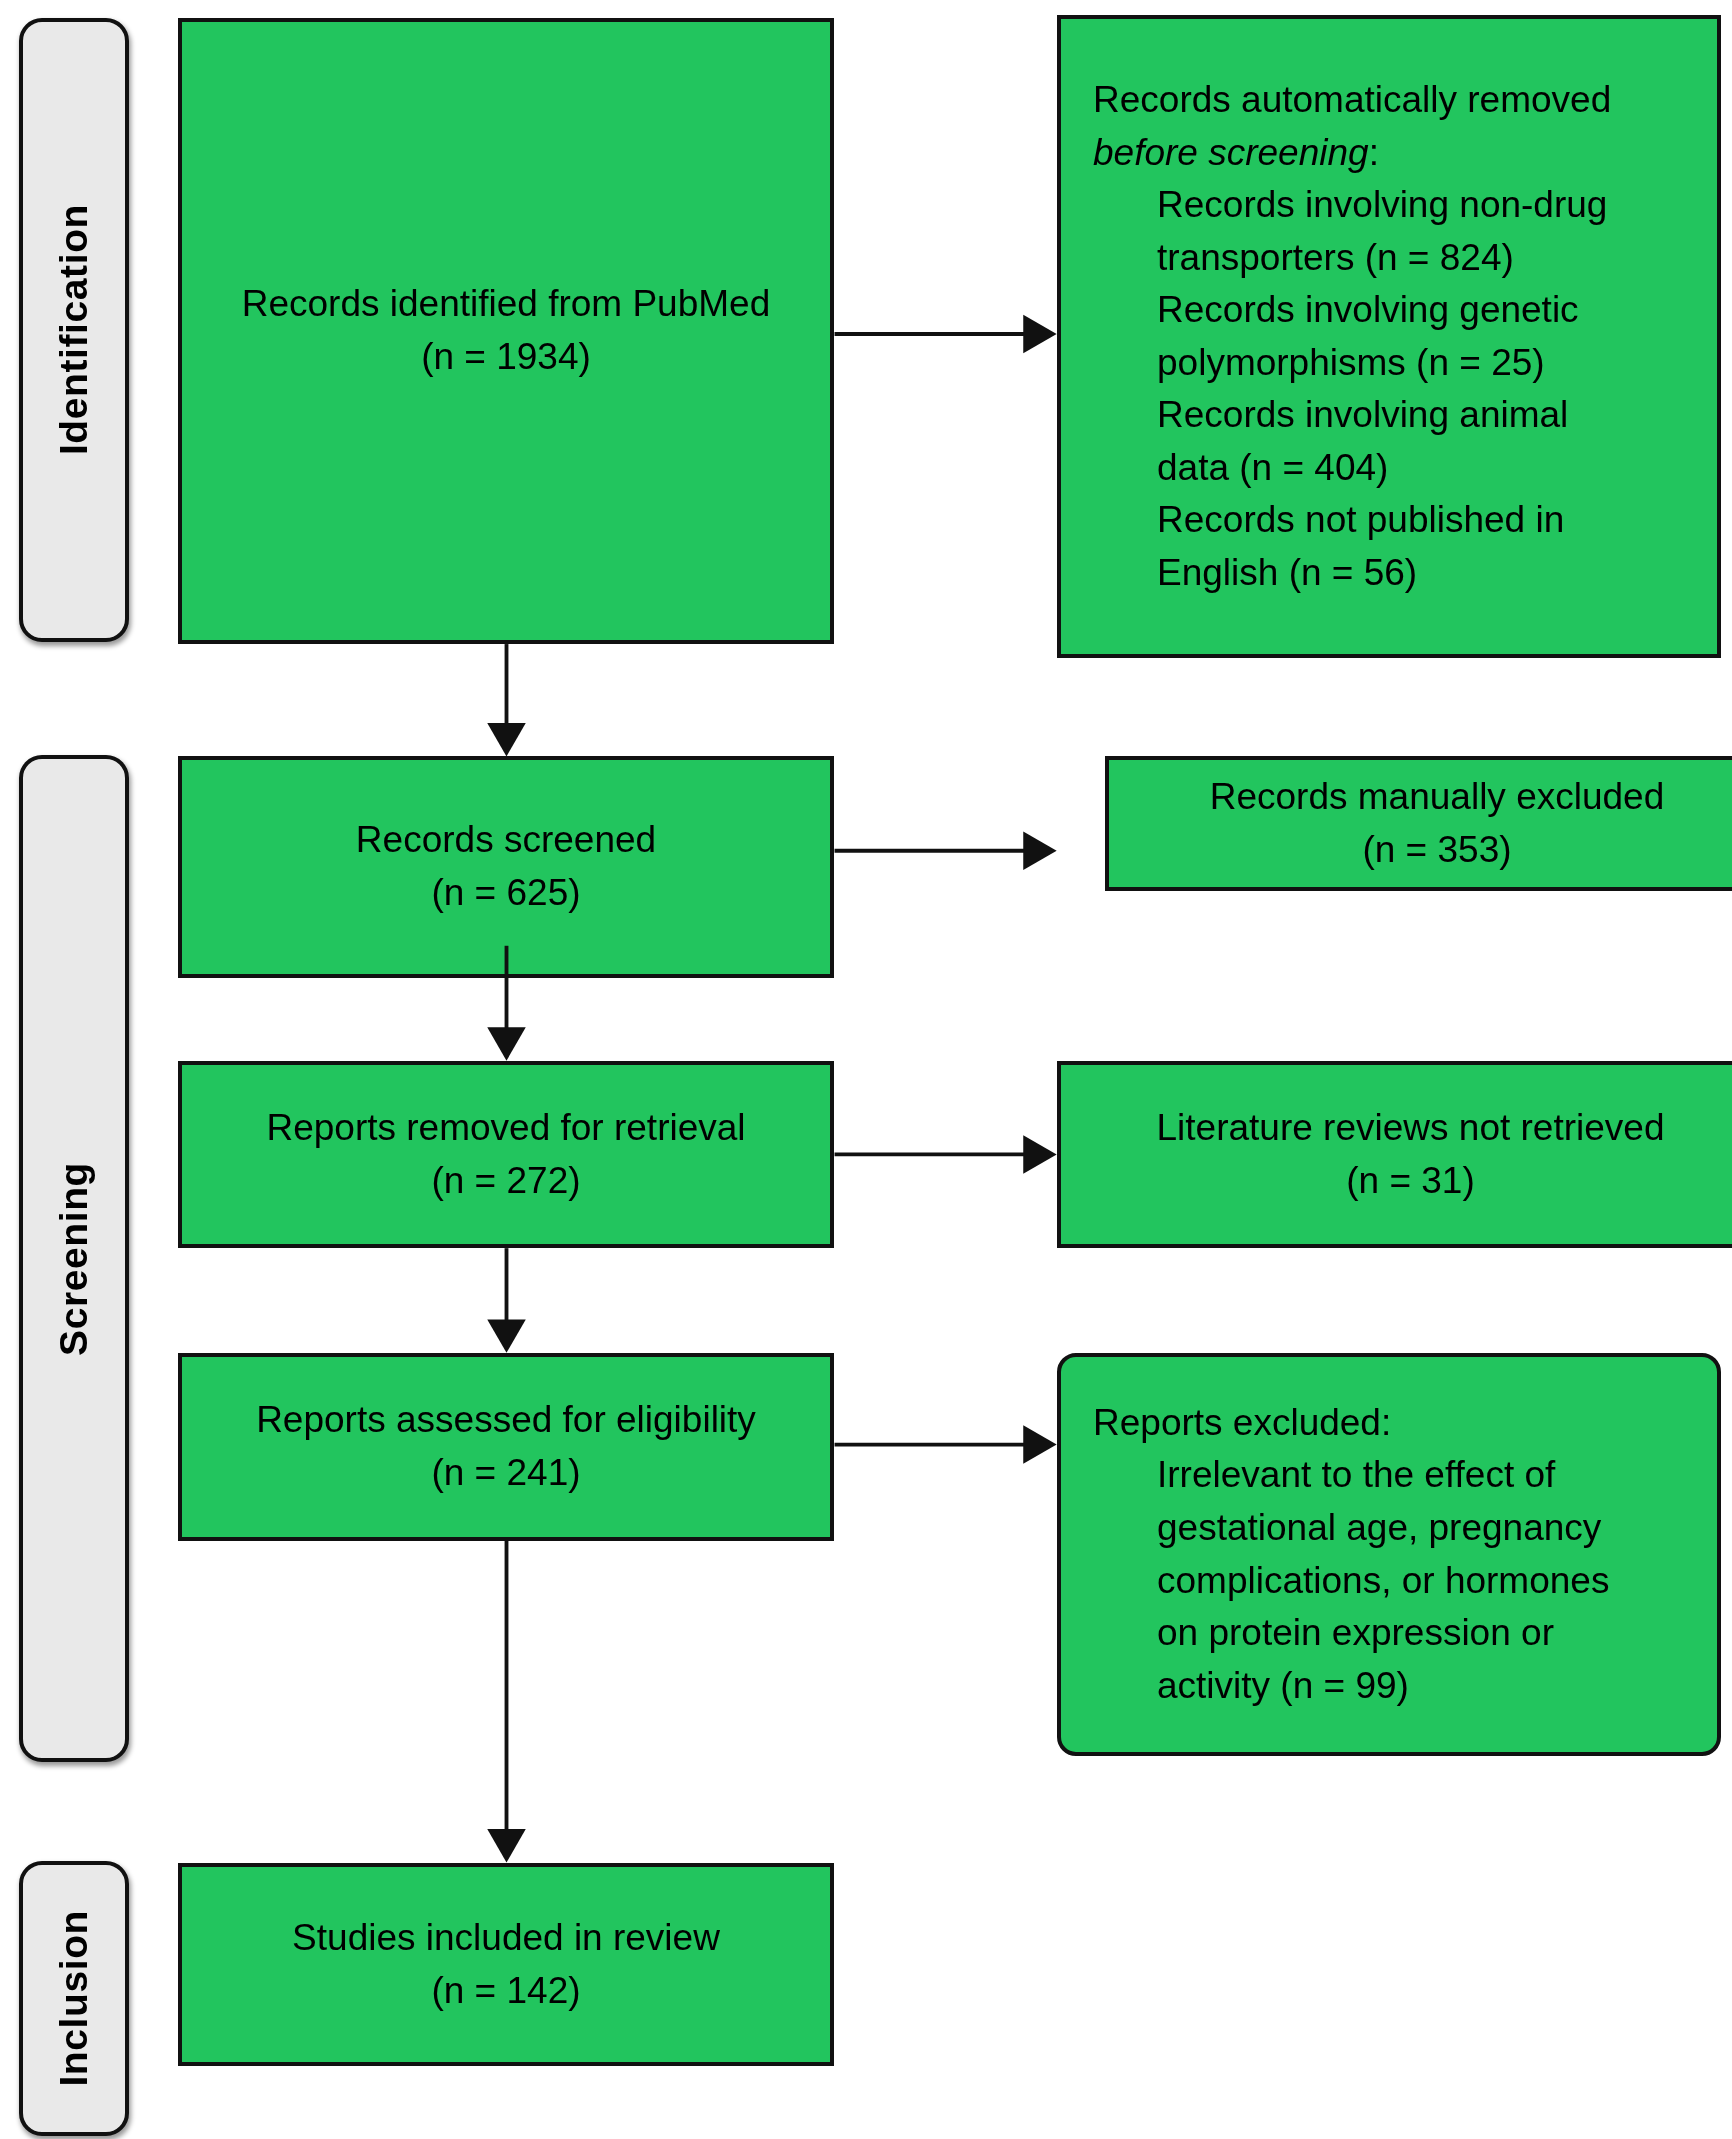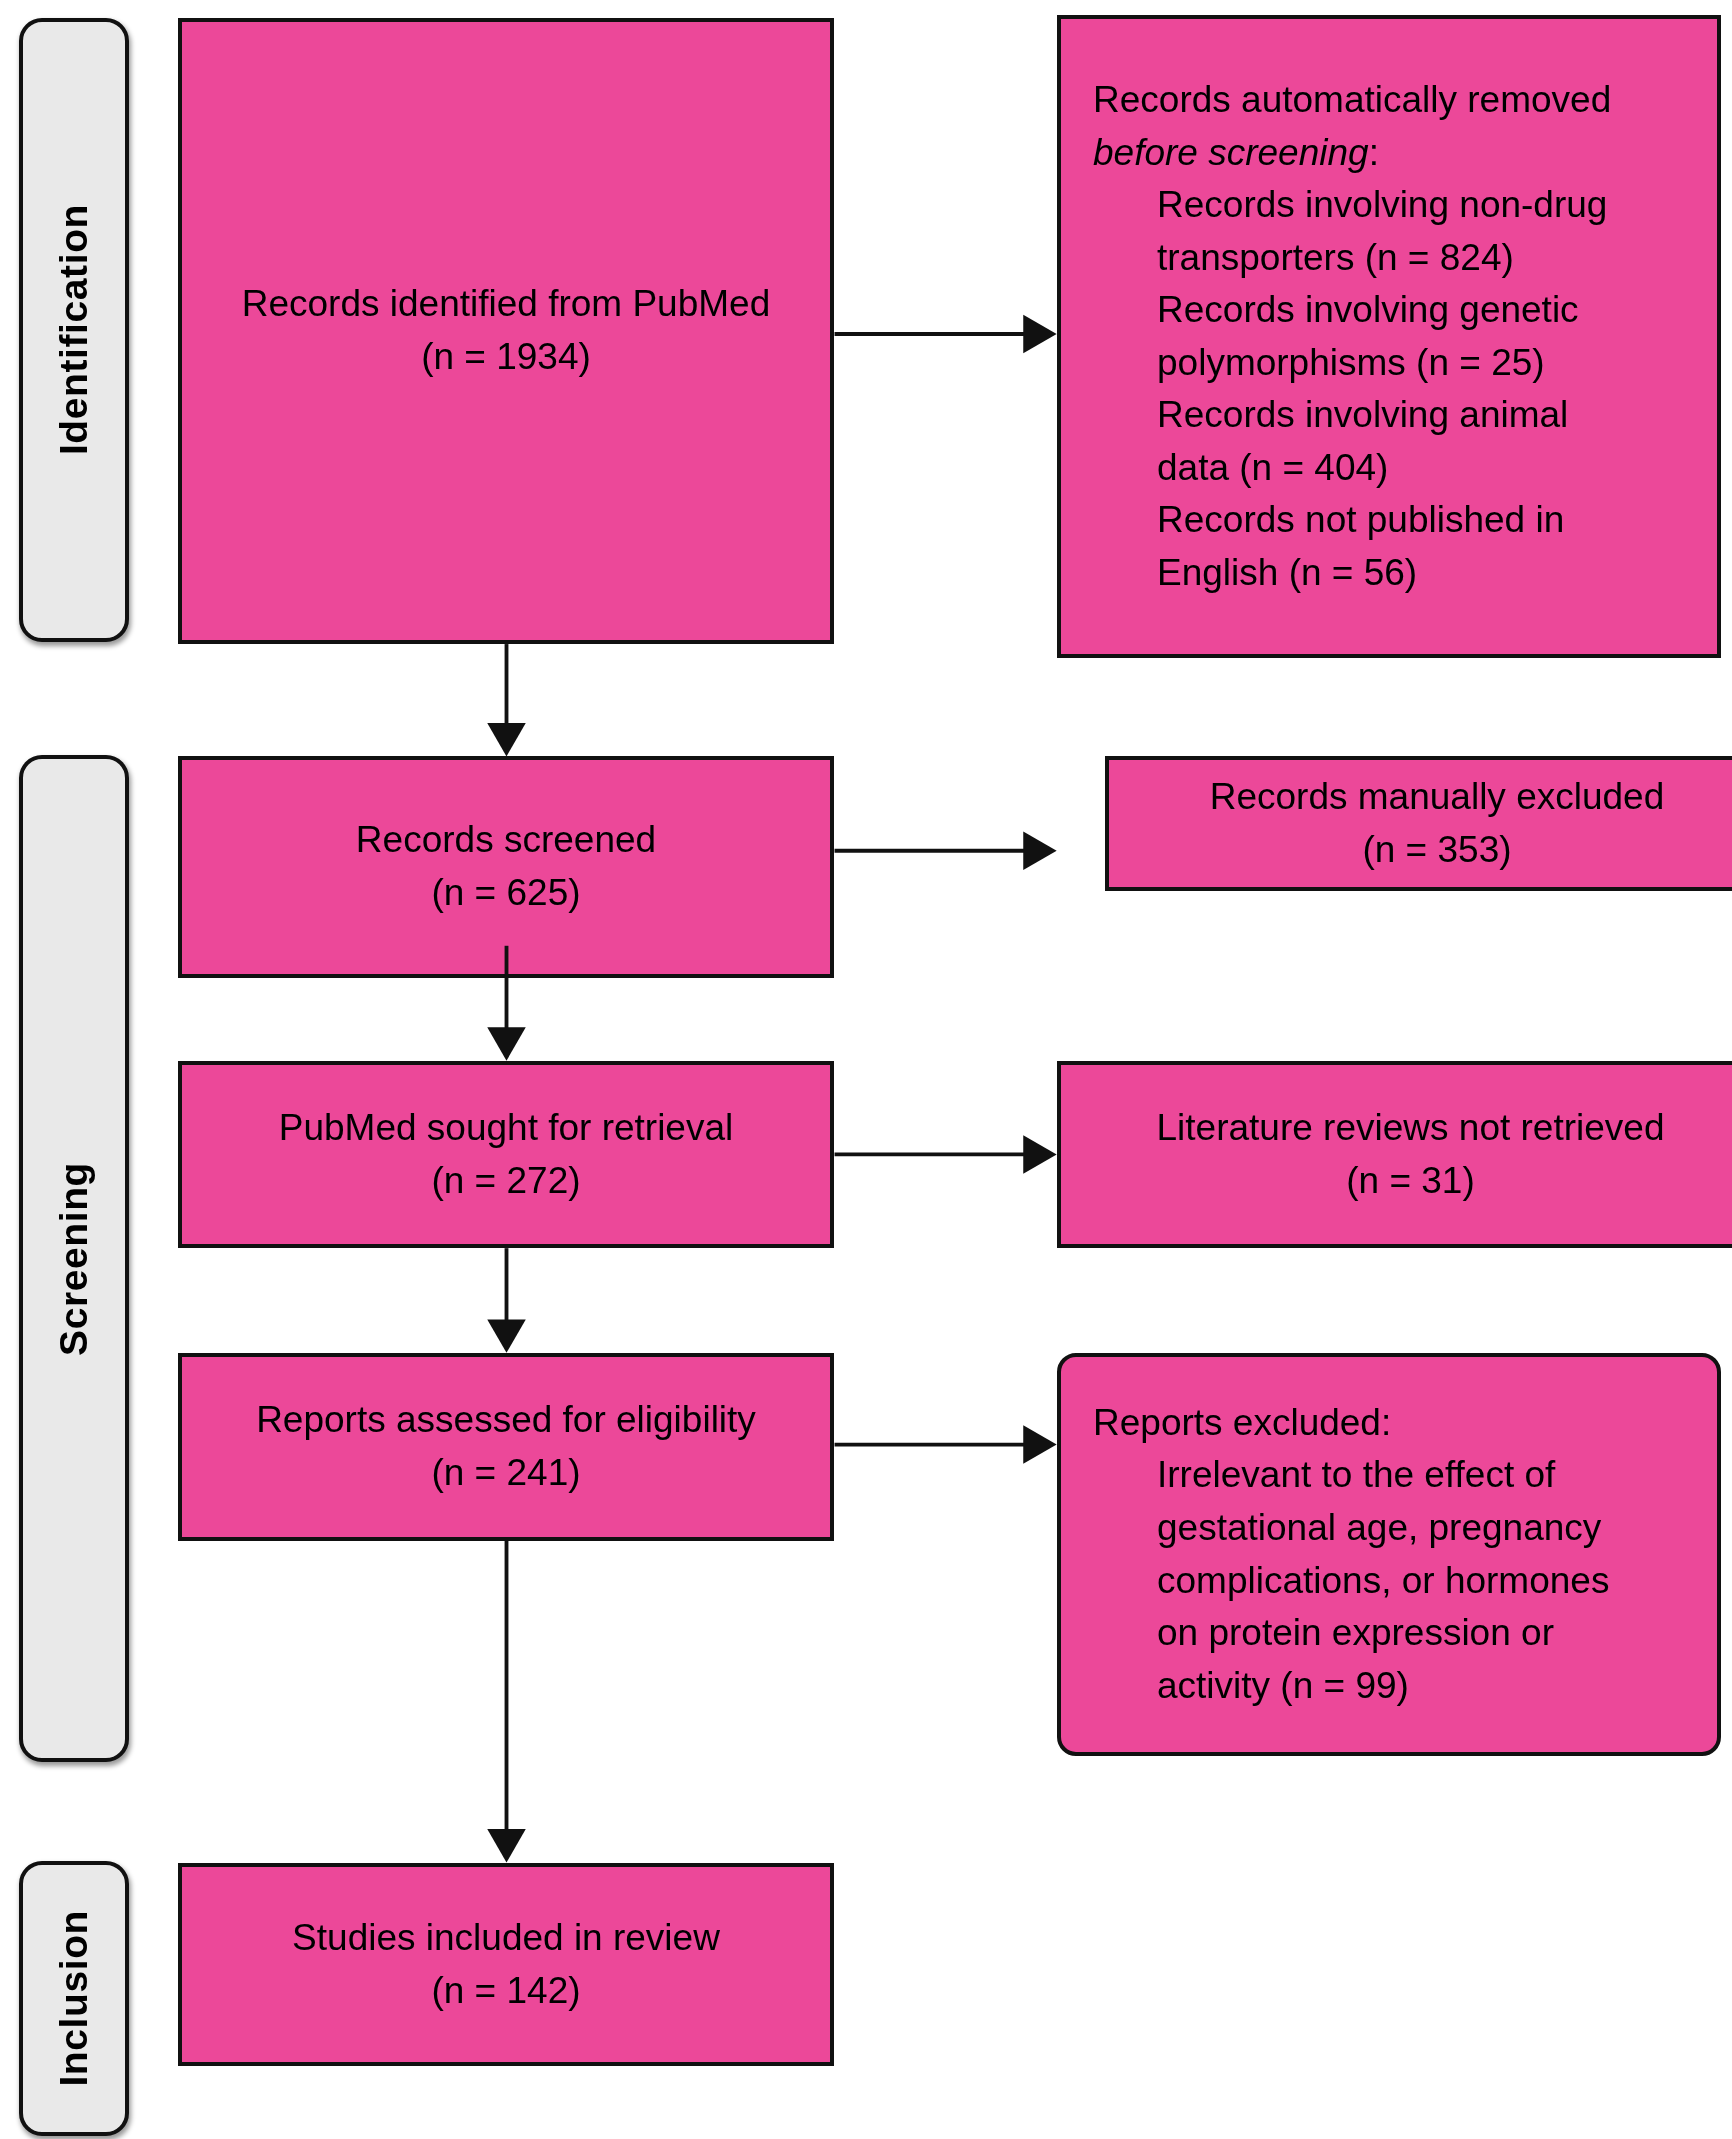--- a/index.html
+++ b/index.html
@@ -2,21 +2,21 @@
 <html style="font-size:10.3px"><head>
 <meta charset="utf-8">
 <style>
   html,body { margin:0; padding:0; background:#ffffff; }
   #canvas {
     position:relative; width:1732px; height:2140px; background:#ffffff;
     font-family:"Liberation Sans", sans-serif; color:#000;
   }
   .box {
     position:absolute; box-sizing:border-box;
-    border:4.5px solid #111; background:#ec4899;
+    border:4.5px solid #111; background:#22c55e;
     display:flex; flex-direction:column; justify-content:center; align-items:center;
     text-align:center; font-size:37px; line-height:1.42;
   }
   .box .line { width:100%; }
   .listbox {
     justify-content:center; align-items:flex-start; text-align:left;
     padding:26px 19px 26px 32px;
   }
   .listbox .intro { width:578px; }
   .listbox .item { width:482px; margin-left:64px; }
@@ -52,21 +52,21 @@
     <div class="line">Records identified from PubMed</div>
     <div class="line">(n = 1934)</div>
   </div>
 
   <div class="box" style="left:178px; top:756px; width:656px; height:222px;">
     <div class="line">Records screened</div>
     <div class="line">(n = 625)</div>
   </div>
 
   <div class="box" style="left:178px; top:1061px; width:656px; height:187px;">
-    <div class="line">PubMed sought for retrieval</div>
+    <div class="line">Reports removed for retrieval</div>
     <div class="line">(n = 272)</div>
   </div>
 
   <div class="box" style="left:178px; top:1353px; width:656px; height:188px;">
     <div class="line">Reports assessed for eligibility</div>
     <div class="line">(n = 241)</div>
   </div>
 
   <div class="box" style="left:178px; top:1863px; width:656px; height:203px;">
     <div class="line">Studies included in review</div>

